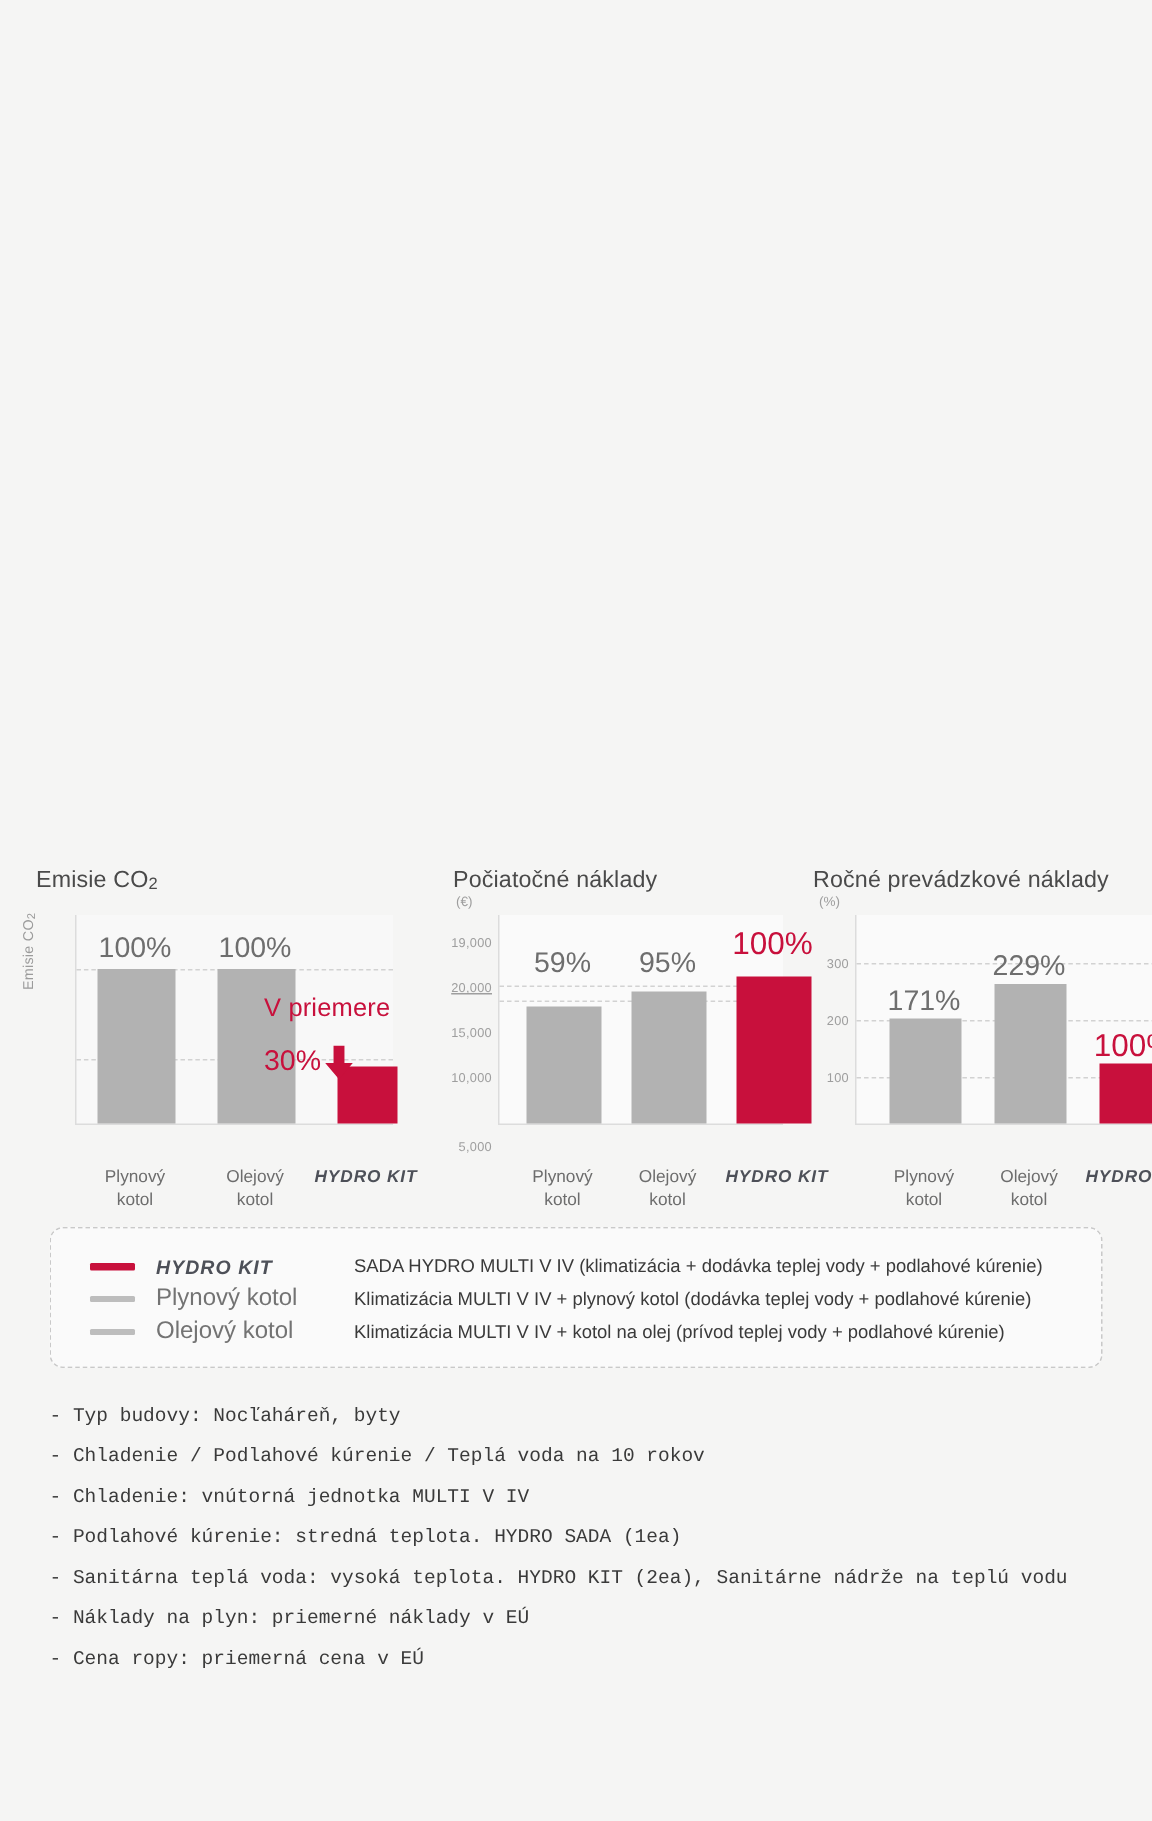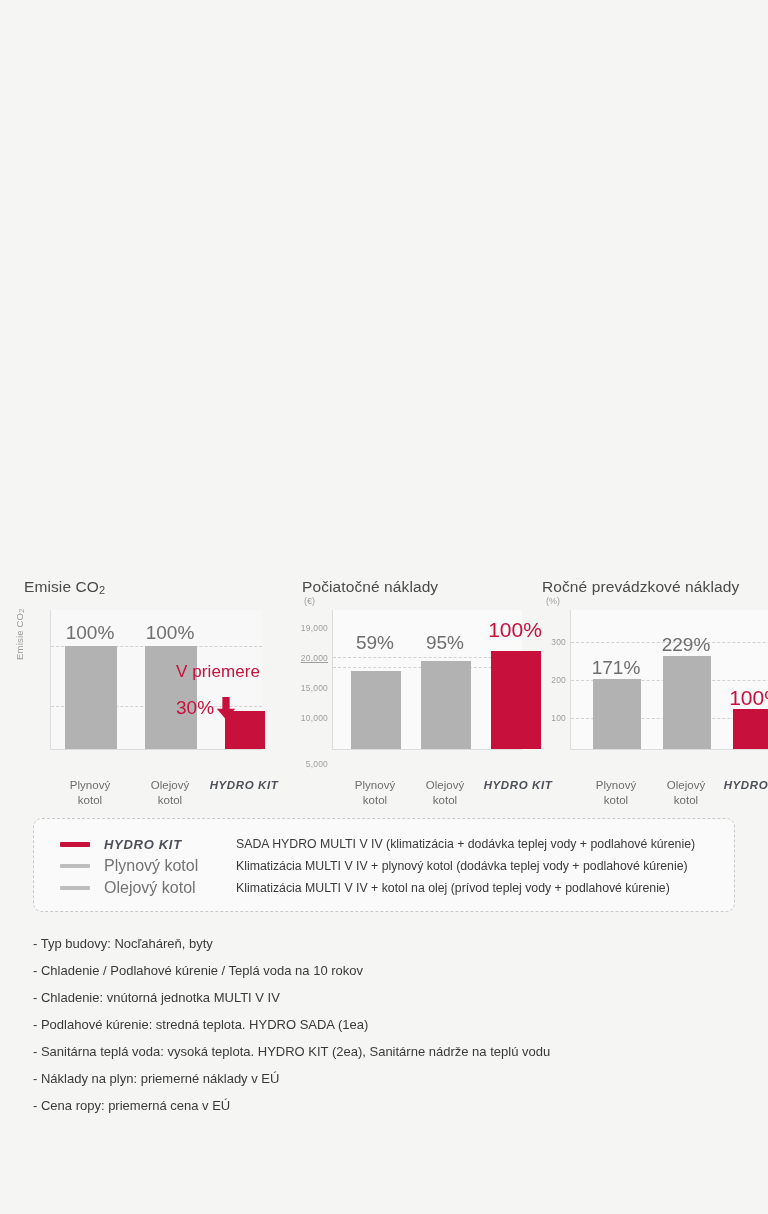--- a/index.html
+++ b/index.html
@@ -249,20 +249,21 @@
   .cond-title {
     font-size: 13px;
     color: #3a3a3a;
     margin-bottom: 12px;
   }
   .cond-item {
     font-size: 13px;
     color: #3a3a3a;
     margin-bottom: 12px;
     white-space: nowrap;
+    font-family: Liberation Mono, monospace;
   }
 </style>
 </head>
 <body>
 
 <div class="charts-row">
 
   <div class="chart-block chart-1">
     <div class="chart-title"><span>Emisie CO</span><span class="sub">2</span></div>
 

